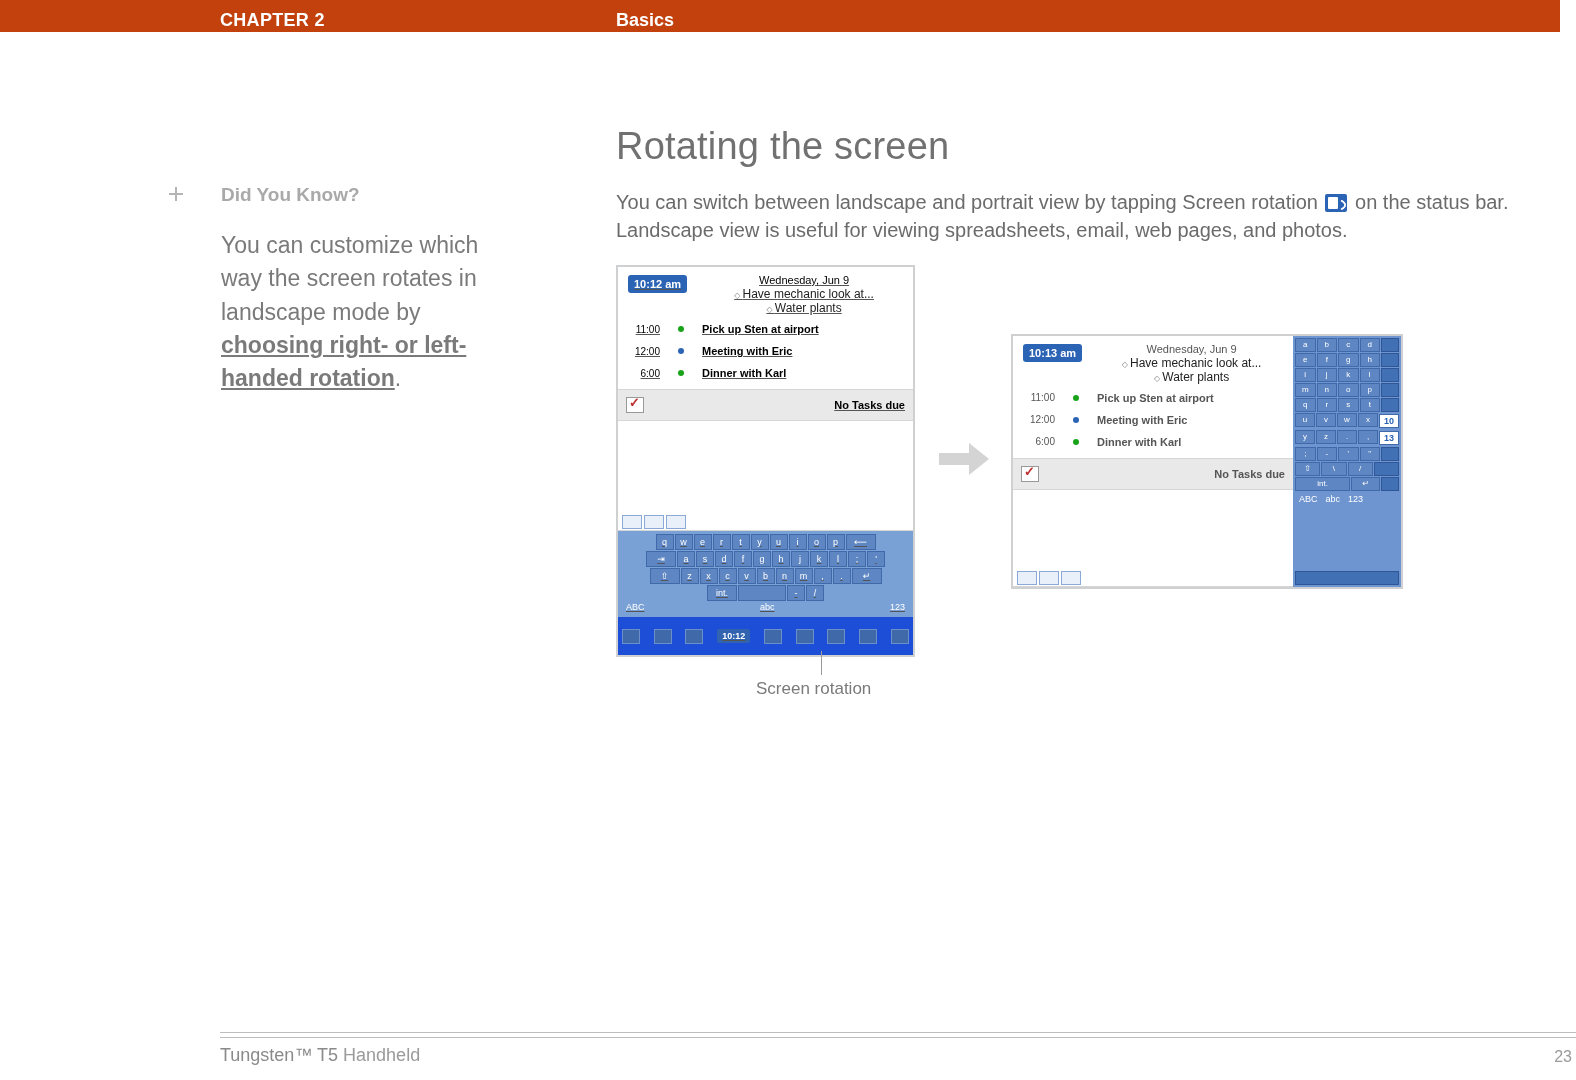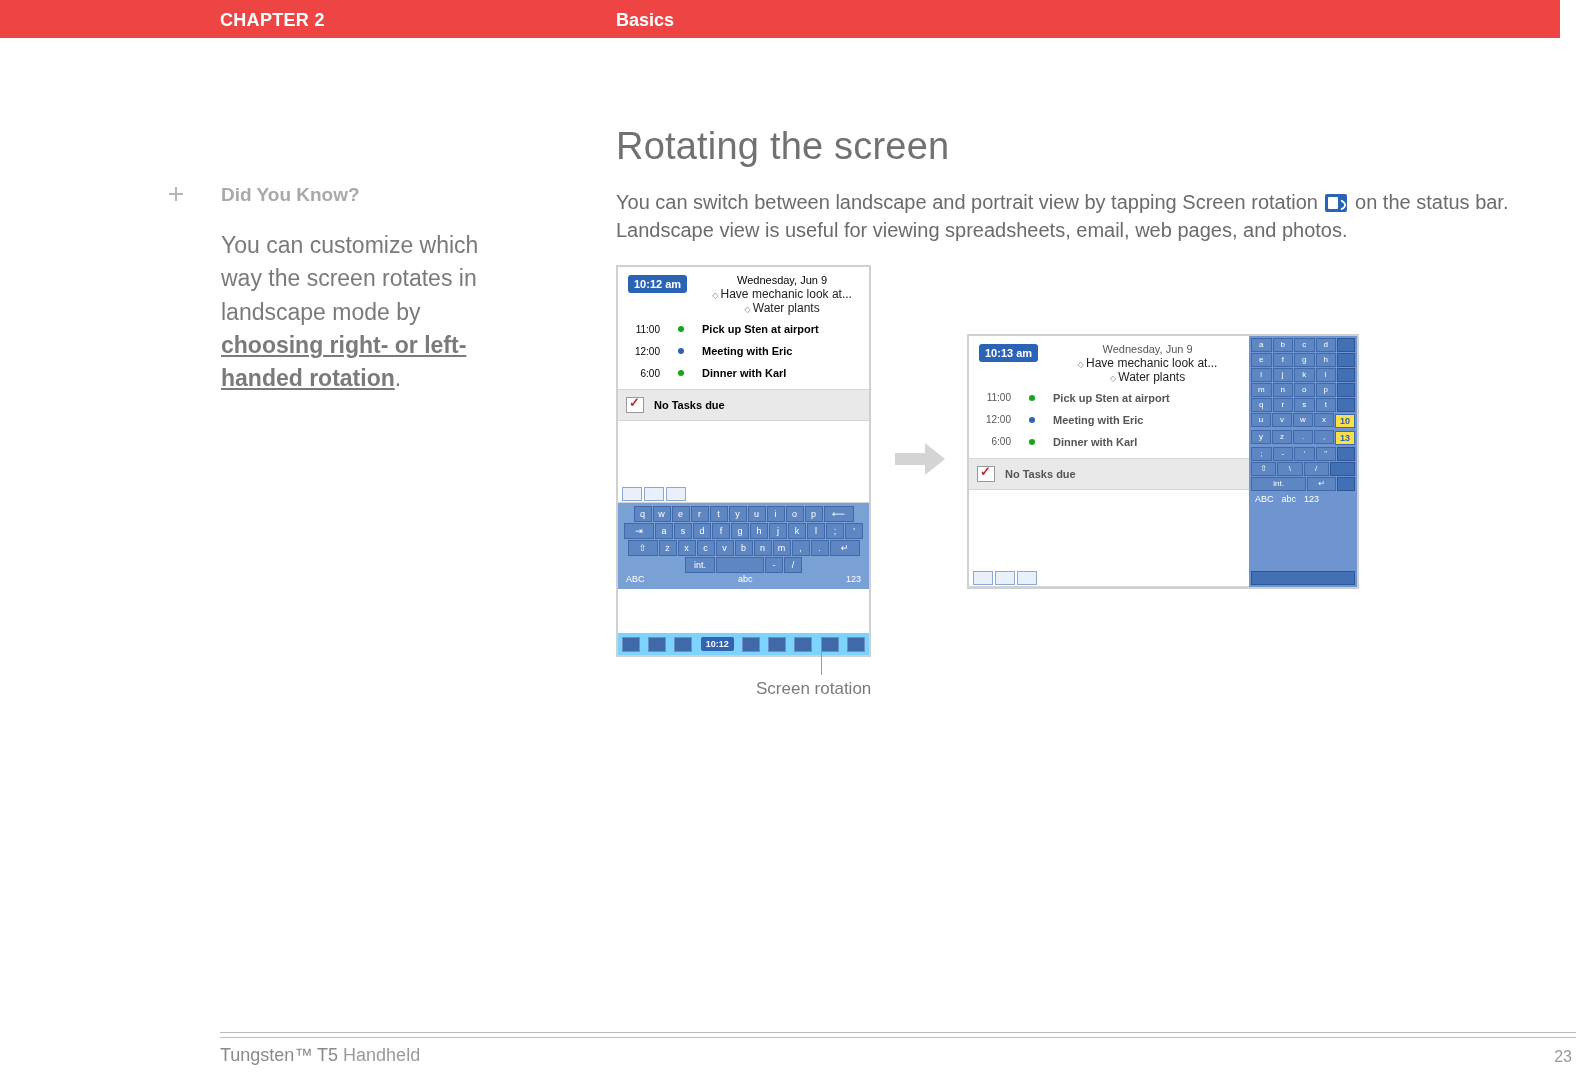--- a/index.html
+++ b/index.html
@@ -12,22 +12,22 @@
     color: #555;
     position: relative;
   }
 
   
   .topbar {
     position: absolute;
     left: 0;
     right: 16px;
     top: 0;
-    height: 38px;
-    background: #ef4444;
+    height: 32px;
+    background: #c2410c;
     color: #fff;
     font-weight: 700;
   }
   .topbar .chapter {
     position: absolute;
     left: 220px;
     top: 10px;
     font-size: 18px;
     letter-spacing: 0.3px;
   }
@@ -130,22 +130,23 @@
     display: flex;
     align-items: center;
     gap: 20px;
   }
   .shot {
     border: 2px solid #cfd0d2;
     background: #efefef;
     box-sizing: border-box;
   }
   .shot-portrait {
-    width: 255px;
+    width: 299px;
     height: 392px;
+    text-decoration: underline;
   }
   .shot-landscape {
     width: 392px;
     height: 255px;
   }
   .arrow-between svg {
     width: 56px;
     height: 56px;
   }
 
@@ -211,20 +212,21 @@
   .tasks-bar {
     background: #e9e9e9;
     font-size: 11px;
     font-weight: 700;
     padding: 7px 8px;
     display: flex;
     align-items: center;
     gap: 10px;
     border-top: 1px solid #d6d6d6;
     border-bottom: 1px solid #d6d6d6;
+    justify-content: space-between;
   }
   .tasks-bar .check {
     width: 16px; height: 14px;
     border: 1px solid #999;
     background: #fff;
     position: relative;
   }
   .tasks-bar .check::after {
     content: "✓";
     color: #c03030;
@@ -263,27 +265,26 @@
   .key.xwide { width: 48px; }
   .label-row {
     display: flex;
     justify-content: space-between;
     color: #fff;
     font-size: 9px;
     padding: 0 6px 2px 6px;
   }
   
   .status-strip {
-    background: #7dd3fc;
+    background: #1d4ed8;
     height: 20px;
     display: flex;
     align-items: center;
     justify-content: space-between;
-    padding: 1px 4px;
-    margin-top: 44px;
+    padding: 9px 4px;
   }
   .status-strip .cell {
     width: 18px; height: 15px;
     background: #3f69a9;
     border: 1px solid #6a8fc9;
     box-sizing: border-box;
   }
   .status-strip .tclock {
     background: #3163b0;
     color: #fff;
@@ -345,21 +346,21 @@
   }
   .land-right .iconcol {
     width: 18px;
     flex: none;
     height: 14px;
     background: #4270b4;
     border: 1px solid #2f5798;
     box-sizing: border-box;
   }
   .land-right .clockbox {
-    background: #fde047;
+    background: #ffffff;
     color: #2b63b5;
     font-size: 9px;
     font-weight: 700;
     text-align: center;
     margin: 1px 0;
     padding: 1px 0;
     border: 1px solid #3f69a9;
   }
   .land-right .footrow {
     display: flex;

